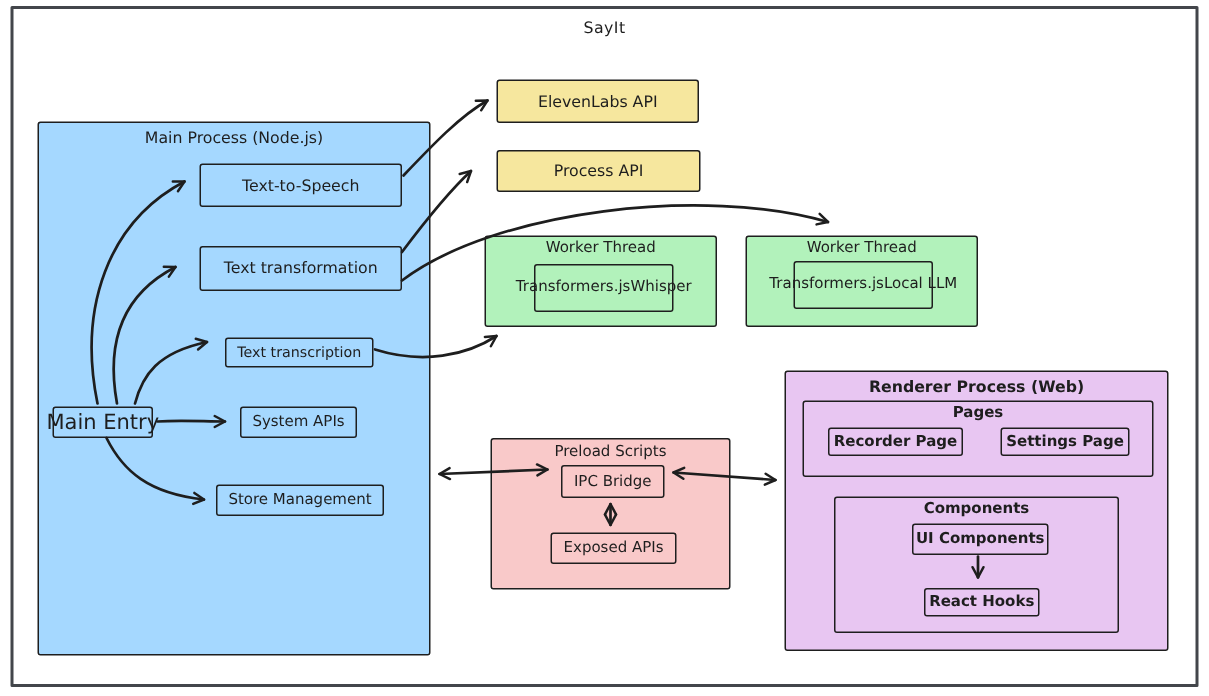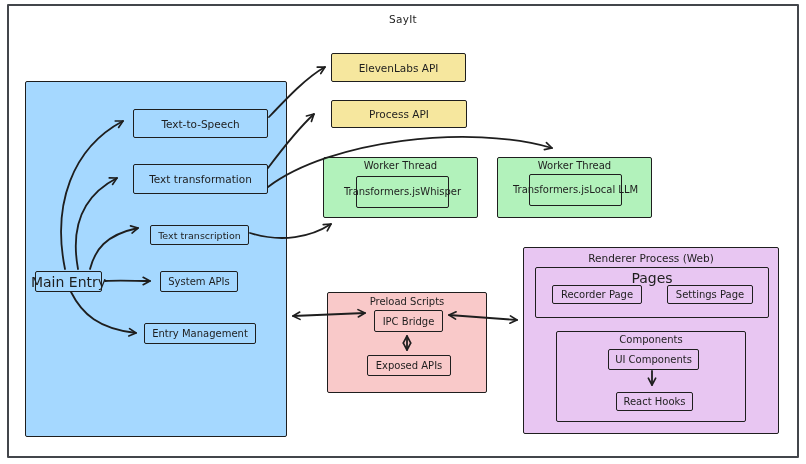--- a/index.html
+++ b/index.html
@@ -41,37 +41,38 @@
 </head>
 <body>
 
 <div class="canvas">
 
   <div class="frame">
     <div class="frame-title">SayIt</div>
   </div>
 
   <div class="group blue" style="left:25px;top:81px;width:262px;height:356px;">
+    <div class="gtitle">Main Process (Node.js)</div>
     <div class="node" style="left:107px;top:27px;width:135px;height:29px;">
       <span>Text-to-Speech</span>
     </div>
     <div class="node" style="left:107px;top:82px;width:135px;height:30px;">
       <span>Text transformation</span>
     </div>
     <div class="node" style="left:124px;top:143px;width:99px;height:20px;font-size:9.5px;">
       <span>Text transcription</span>
     </div>
     <div class="node" style="left:9px;top:189px;width:67px;height:21px;font-size:14px;">
       <span>Main Entry</span>
     </div>
     <div class="node" style="left:134px;top:189px;width:78px;height:21px;font-size:10px;">
       <span>System APIs</span>
     </div>
     <div class="node" style="left:118px;top:241px;width:112px;height:21px;font-size:10px;">
-      <span>Entry Management</span>
+      <span>Store Management</span>
     </div>
   </div>
 
   <div class="node yellow" style="left:331px;top:53px;width:135px;height:29px;">
     <span>ElevenLabs API</span>
   </div>
   <div class="node yellow" style="left:331px;top:100px;width:136px;height:28px;">
     <span>Process API</span>
   </div>
 
@@ -93,25 +94,25 @@
   <div class="group pink" style="left:327px;top:292px;width:160px;height:101px;">
     <div class="gtitle" style="top:3px;font-size:10px;">Preload Scripts</div>
     <div class="node" style="left:46px;top:17px;width:69px;height:22px;font-size:10px;">
       <span>IPC Bridge</span>
     </div>
     <div class="node" style="left:39px;top:62px;width:84px;height:21px;font-size:10px;">
       <span>Exposed APIs</span>
     </div>
   </div>
 
-  <div class="group purple" style="left:523px;top:247px;width:256px;height:187px;">
+  <div class="group purple" style="left:523px;top:247px;width:256px;height:187px;font-weight:bold;">
     <div class="gtitle">Renderer Process (Web)</div>
 
     <div class="group" style="left:11px;top:19px;width:234px;height:51px;">
-      <div class="gtitle" style="top:2px;font-size:14px;">Pages</div>
+      <div class="gtitle" style="top:2px;font-size:10px;">Pages</div>
       <div class="node" style="left:16px;top:17px;width:90px;height:19px;font-size:10px;">
         <span>Recorder Page</span>
       </div>
       <div class="node" style="left:131px;top:17px;width:86px;height:19px;font-size:10px;">
         <span>Settings Page</span>
       </div>
     </div>
 
     <div class="group" style="left:32px;top:83px;width:190px;height:91px;">
       <div class="gtitle" style="top:2px;font-size:10px;">Components</div>

